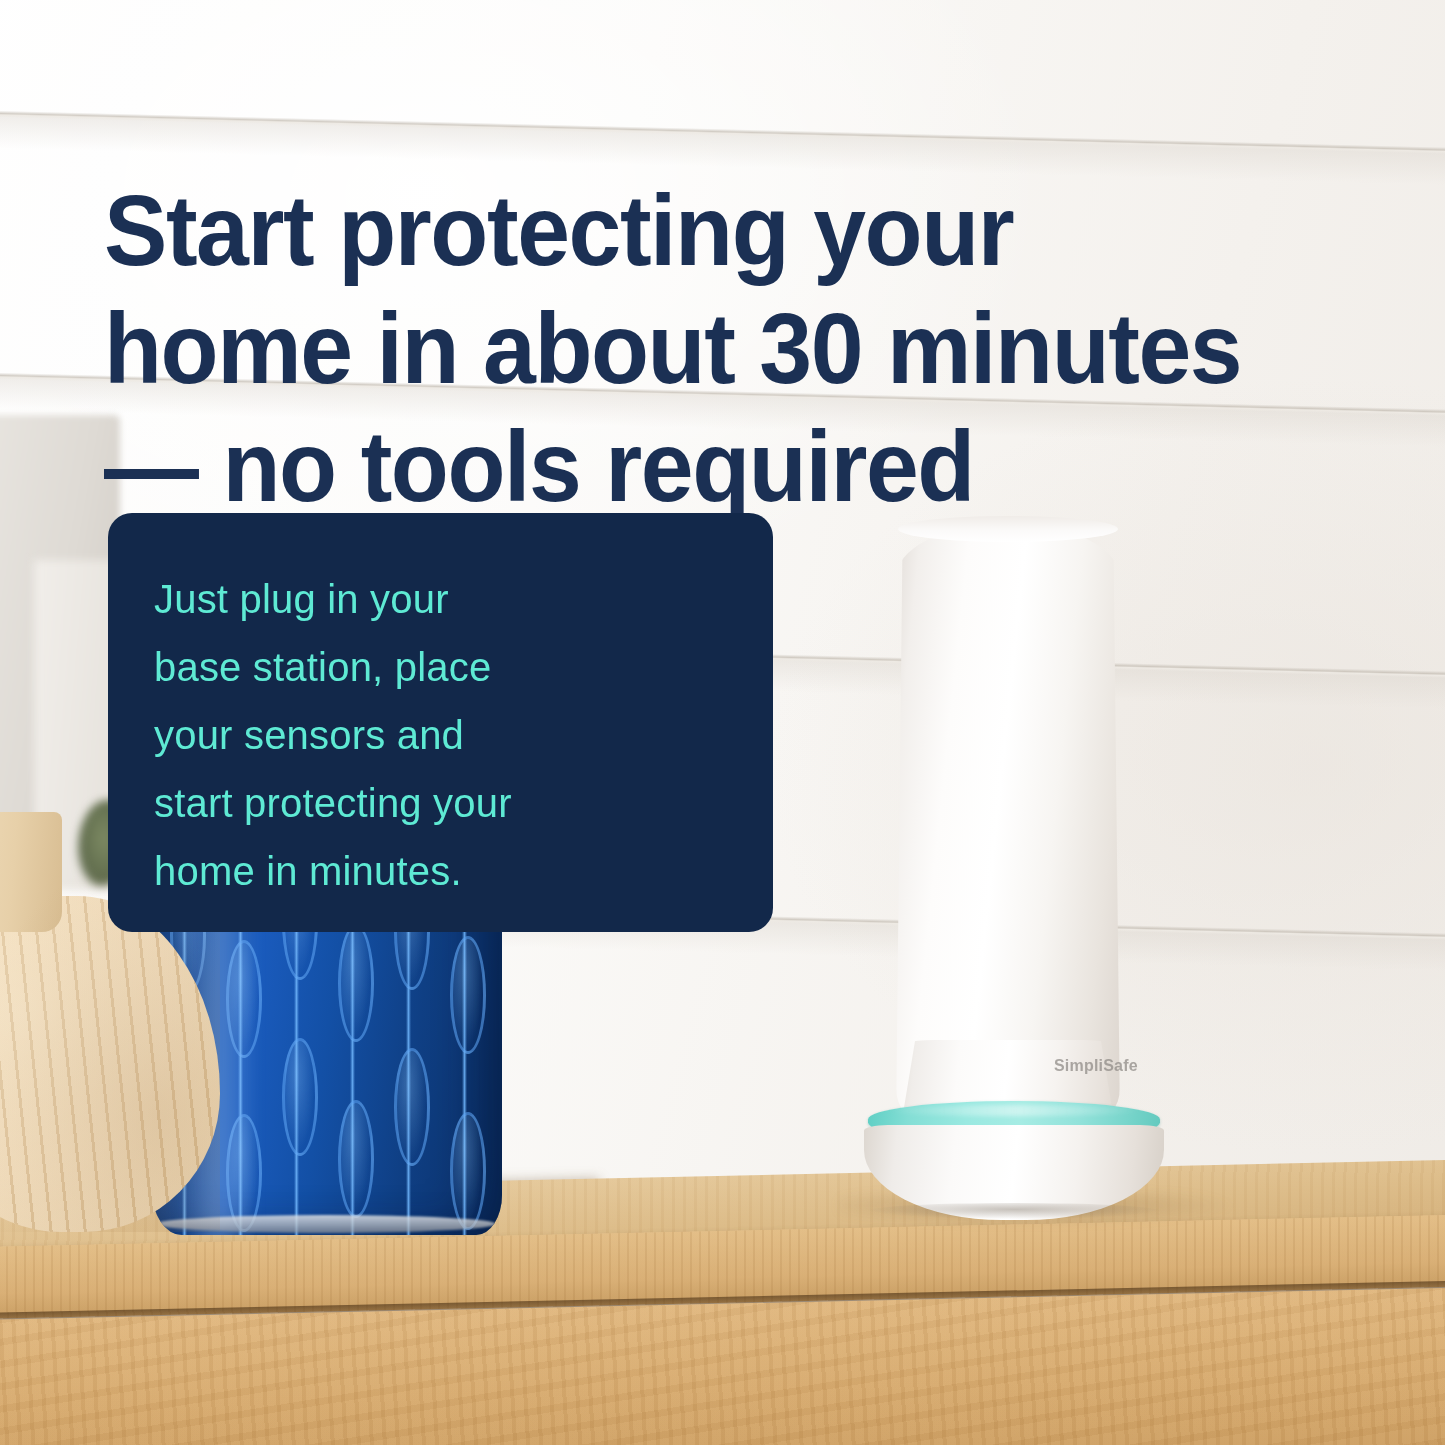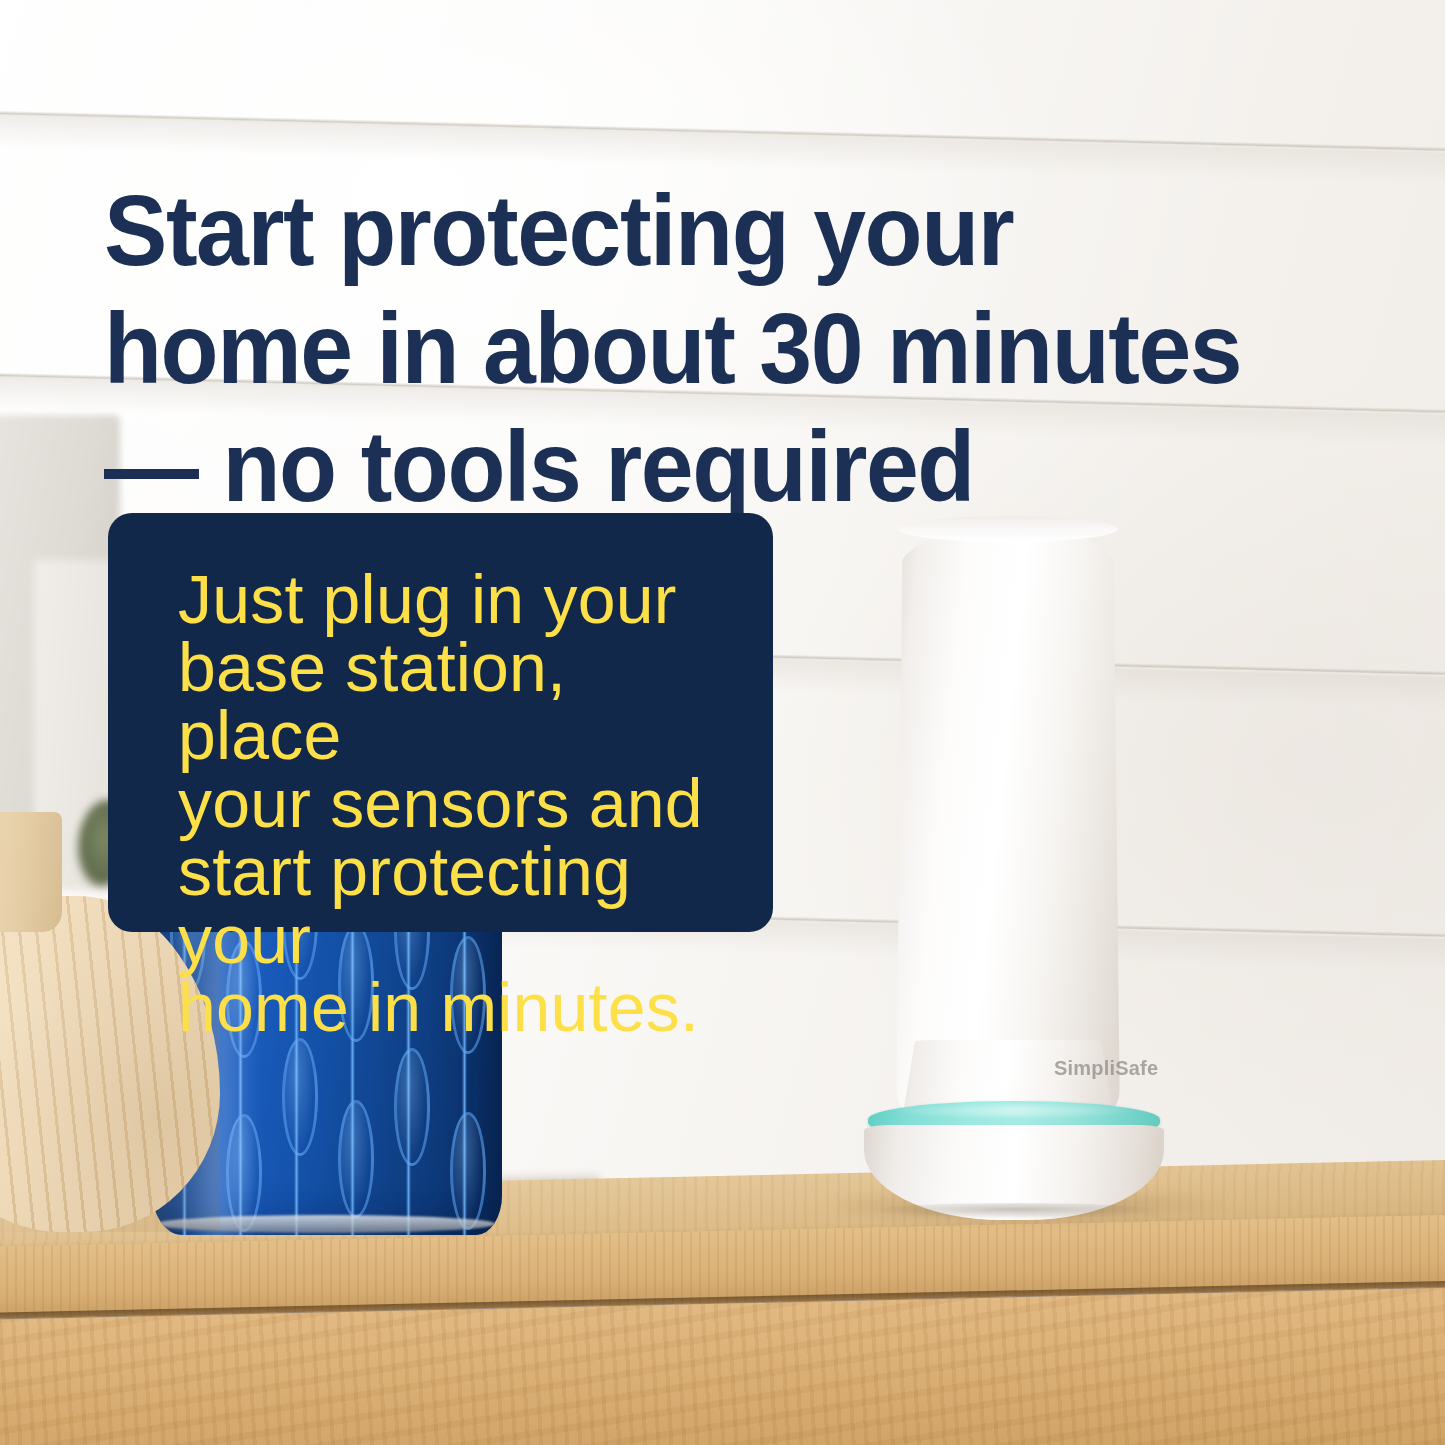--- a/index.html
+++ b/index.html
@@ -343,21 +343,21 @@
     left: 10px; bottom: 1px;
     width: 292px; height: 16px;
     background: radial-gradient(ellipse at 50% 40%, rgba(130,118,104,0.45) 0%, rgba(130,118,104,0) 72%);
     border-radius: 50%;
   }
   .bs-logo {
     position: absolute;
     left: 196px;
     top: 537px;
     font-family: "Liberation Sans", sans-serif;
-    font-size: 20px;
+    font-size: 16px;
     font-weight: 700;
     letter-spacing: 0.2px;
     color: rgba(140,136,132,0.72);
     white-space: nowrap;
   }
   .bs-cast-shadow {
     position: absolute;
     left: -20px; top: 672px;
     width: 400px; height: 34px;
     background: radial-gradient(ellipse at 46% 40%, rgba(120,88,48,0.30) 0%, rgba(120,88,48,0) 70%);
@@ -388,26 +388,25 @@
     width: 665px;
     height: 419px;
     background: #12284a;
     border-radius: 24px;
     box-sizing: border-box;
     padding: 52px 46px 0 46px;
   }
   .info-card-text {
     font-family: "Liberation Sans", sans-serif;
     font-weight: 400;
-    font-size: 68px;
+    font-size: 40px;
     line-height: 68px;
     letter-spacing: 0.2px;
-    color: #fde047;
+    color: #5eead4;
     white-space: pre-line;
-    margin-left: 24px;
   }
 </style>
 </head>
 <body>
 
 <div id="stage">
 
   <div class="scene">
 
     <div class="wall">

